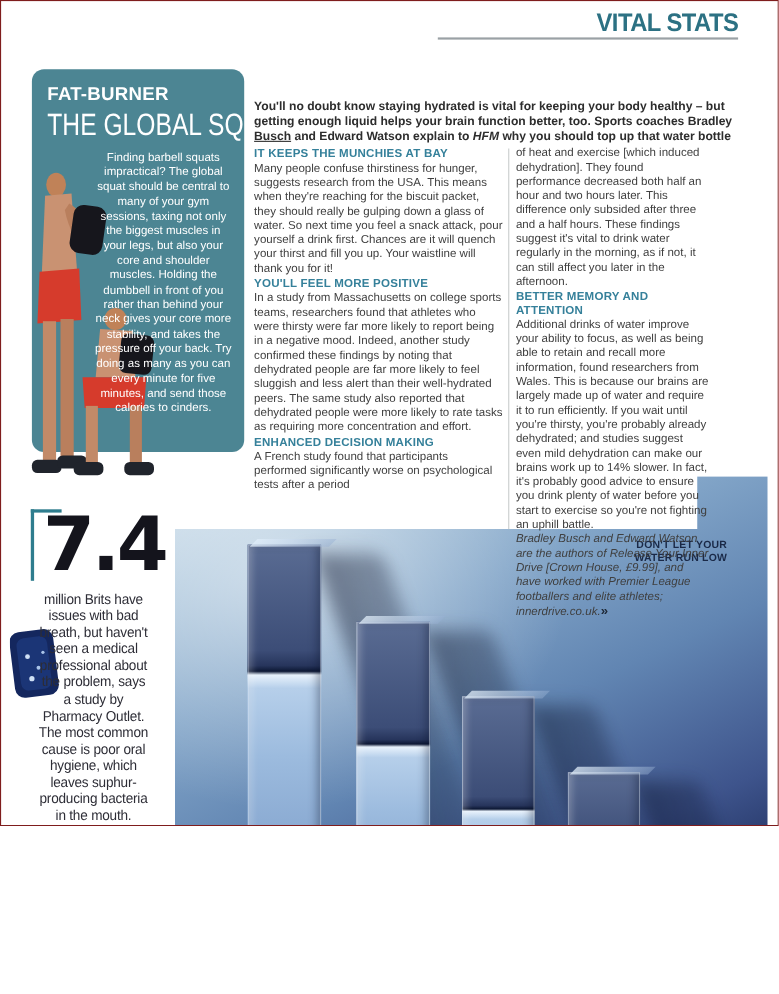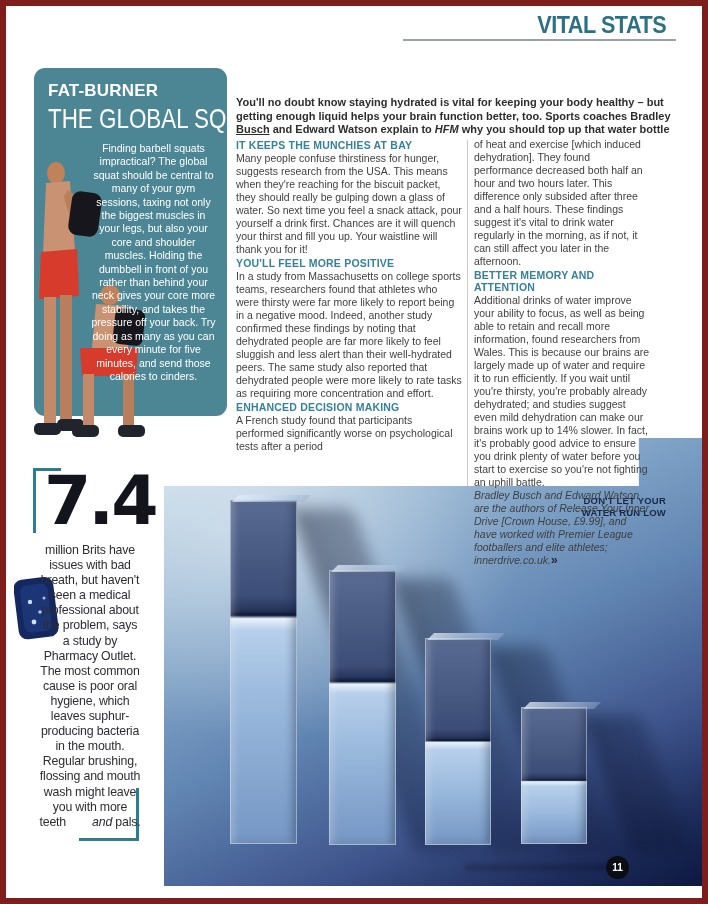--- a/index.html
+++ b/index.html
@@ -1,17 +1,17 @@
 <!DOCTYPE html>
 <html><head>
 <meta charset="utf-8">
 <style>
   html,body{margin:0;padding:0;background:#fff;}
-  .page{position:relative;width:708px;height:904px;background:#ffffff;
-        border:6px solid #7f1d1d;box-sizing:border-box;overflow:hidden;
+  .page{position:relative;width:708px;height:751px;background:#ffffff;
+        border:1px solid #7f1d1d;box-sizing:border-box;overflow:hidden;
         font-family:"Liberation Sans", sans-serif;}
 
   
   .vital{position:absolute;top:6px;right:36px;font-size:23px;font-weight:800;
          color:#2c7183;letter-spacing:-0.5px;transform:scaleX(.94);transform-origin:right center;}
   .vital-rule{position:absolute;top:33px;left:397px;width:273px;height:2px;background:#9aa1a5;}
 
   
   .sidebar{position:absolute;left:28px;top:62px;width:193px;height:348px;
            background:#4c8593;border-radius:11px;}

